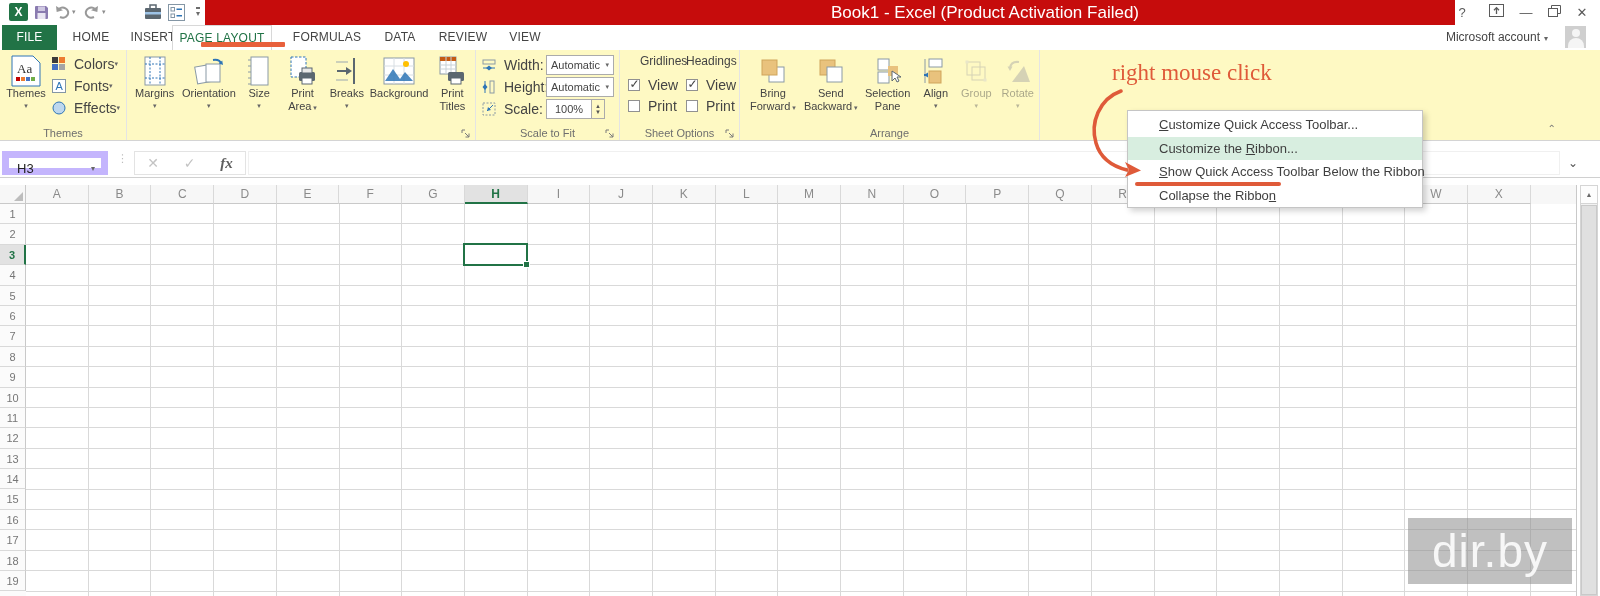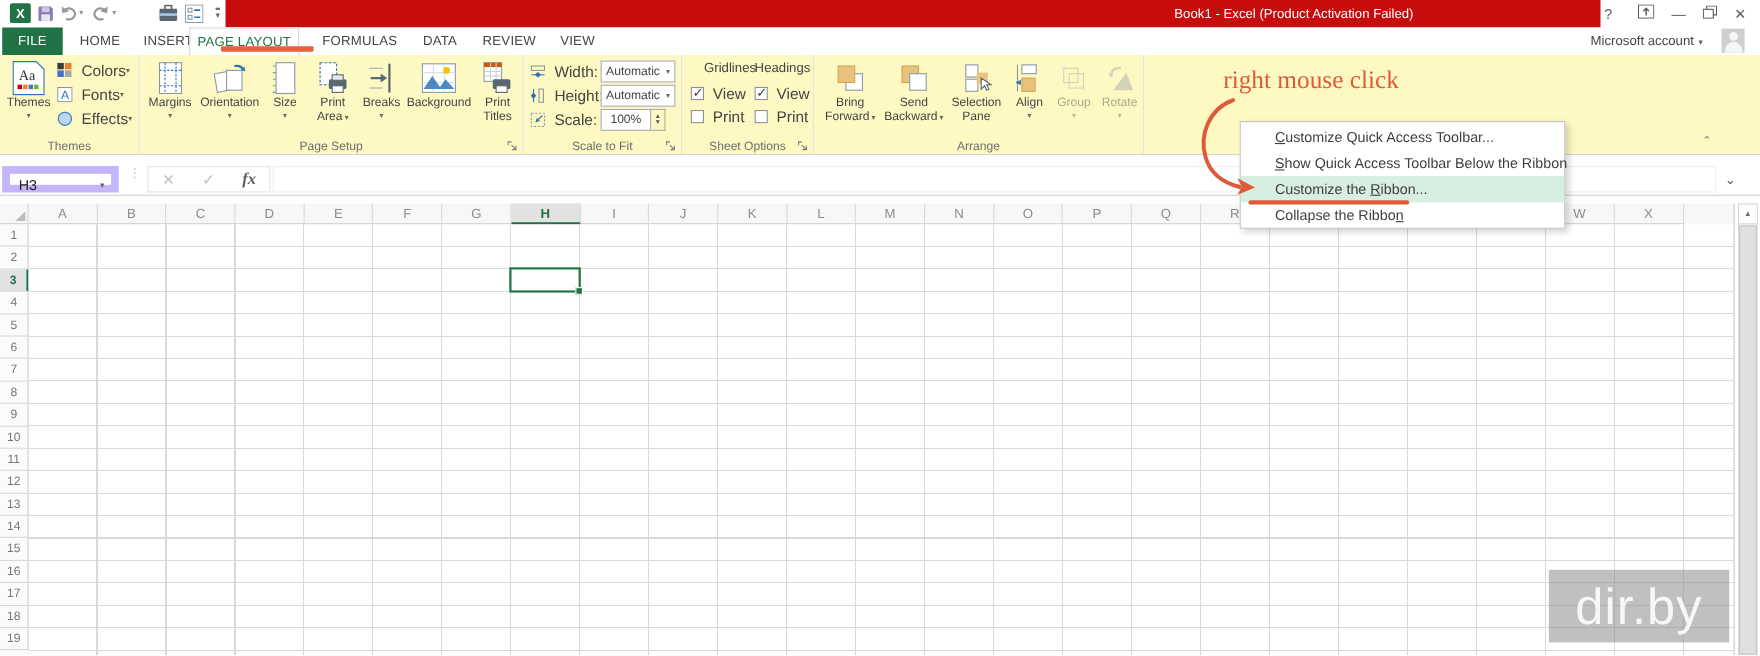--- a/index.html
+++ b/index.html
@@ -6,22 +6,22 @@
   html,body { background:#fff; }
   body { font-family:"Liberation Sans", sans-serif; }
   .app { position:relative; width:1600px; height:596px; overflow:hidden; background:#fff; color:#444;
          --excel-green:#217346; --title-red:#c60c0c; --annotation-orange:#df5a39;
          --menu-highlight:#d8eee0; --grid-line:#d9d9d9; --hdr-border:#c9c9c9; --tan:#e9c27d; }
   .abs { position:absolute; }
 
   
   .titlebar { position:absolute; left:0; top:0; width:1600px; height:25px; background:#fff; }
   .title-red { position:absolute; left:205px; top:0; width:1250px; height:25px; background:var(--title-red); }
-  .title-text { position:absolute; left:480px; top:0; width:600px; text-align:right; line-height:25px;
-                color:#fff; font-size:12px; }
+  .title-text { position:absolute; left:480px; top:0; width:600px; text-align:center; line-height:25px;
+                color:#fff; font-size:17px; }
   .qat { position:absolute; left:0; top:0; height:25px; }
   .qicon { position:absolute; top:3px; height:18px; display:flex; align-items:center; }
   .excel-logo { width:19px; height:18px; background:var(--excel-green); border-radius:2px; color:#fff;
                 font-size:12px; font-weight:bold; text-align:center; line-height:18px; }
   .qcaret { font-size:7px; color:#8d8d8d; margin-left:2px; }
   .qat-more { border-top:2px solid #6c6c6c; padding-top:1px; font-size:8px; color:#6c6c6c; line-height:8px; }
   .win-controls span { position:absolute; top:0; height:25px; line-height:25px; text-align:center;
                        color:#5a5a5a; font-size:13px; width:20px; }
 
   
@@ -335,21 +335,20 @@
                 <rect x="2" y="1" width="16" height="4" fill="#c55a11"></rect>
                 <path d="M2 9 h16 M2 13 h16 M8 1 v17 M13 1 v17" stroke="#c9d2d8"></path>
                 <rect x="10" y="16" width="16" height="9" rx="1.5" fill="#5b6770"></rect>
                 <rect x="13" y="22" width="10" height="6" fill="#fff" stroke="#5b6770"></rect>
               </svg>
           </div>
           <div class="blabel">Print</div>
           <div class="blabel">Titles</div>
         </div>
       </div>
-      <div class="grp-label">Page Setup</div>
       <div class="launcher">
         <svg width="11" height="11">
             <path d="M1 4 V1 H4 M4 4 L8 8 M8 4.5 V8 H4.5" fill="none" stroke="#7a7a7a"></path>
           </svg>
       </div>
     </div>
 
     <div class="rgroup" style="left:476px;width:144px">
       <div class="abs" style="left:6px;top:4px">
         <div class="rowline">
@@ -579,25 +578,25 @@
   </div>
   <div class="vscroll">
     <div class="vs-up">▲</div>
     <div class="vs-thumb"></div>
   </div>
 
   <div class="cmenu">
     <div class="mitem">
       <span></span><u>C</u><span>ustomize Quick Access Toolbar...</span>
     </div>
+    <div class="mitem hl">
+      <span>Customize the </span><u>R</u><span>ibbon...</span>
+    </div>
     <div class="mitem">
       <span></span><u>S</u><span>how Quick Access Toolbar Below the Ribbon</span>
-    </div>
-    <div class="mitem hl">
-      <span>Customize the </span><u>R</u><span>ibbon...</span>
     </div>
     <div class="mitem">
       <span>Collapse the Ribbo</span><u>n</u><span></span>
     </div>
   </div>
 
   <div class="ann-text">right mouse click</div>
   <svg class="ann-arrow" width="62" height="95">
     <path d="M36 6 C 14 14, 5 38, 11 58 C 15 72, 26 81, 42 85" fill="none" stroke="#df5a39" stroke-width="3.6" stroke-linecap="round"></path>
     <path d="M40 77 L56 85.5 L40 92 L44 85 Z" fill="#df5a39"></path>

